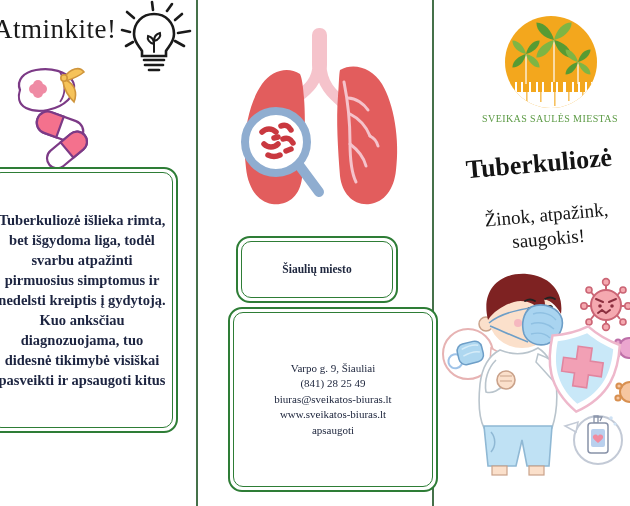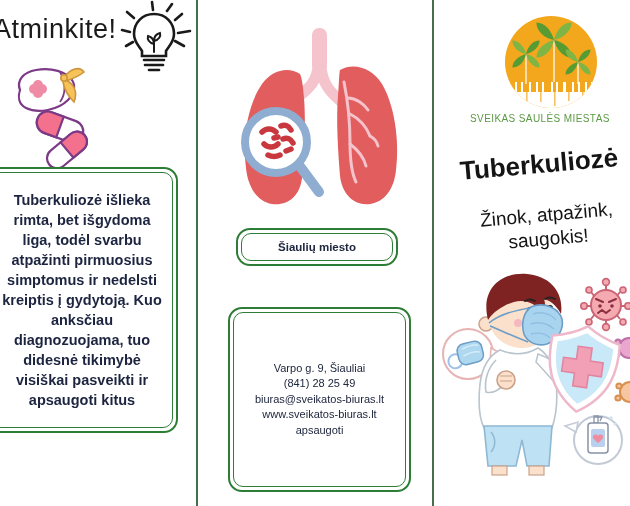--- a/index.html
+++ b/index.html
@@ -1,45 +1,45 @@
 <!DOCTYPE html>
 <html><head>
 <meta charset="utf-8">
 <style>
   html,body{margin:0;padding:0;}
   .page{position:relative;width:630px;height:506px;background:#ffffff;overflow:hidden;
-        font-family:Liberation Sans, sans-serif;color:#20283f;}
+        font-family:Liberation Serif, serif;color:#20283f;}
   .divider{position:absolute;top:0;width:2px;height:506px;background:#45714a;}
   .d1{left:196px;} .d2{left:432px;}
 
   
   .greenbox{position:absolute;border:2.5px solid #2e7d36;border-radius:14px;padding:3px;
             background:#fff;box-sizing:border-box;}
   .greenbox .inner{border:1.3px solid #2e7d36;border-radius:10px;width:100%;height:100%;
             box-sizing:border-box;display:flex;flex-direction:column;align-items:center;justify-content:center;
             text-align:center;}
 
   
   .heading{position:absolute;left:-7px;top:14px;margin:0;font-size:27px;font-weight:normal;
            color:#1a1a1a;letter-spacing:.5px;}
   .bulb{position:absolute;left:112px;top:0px;}
   .pills{position:absolute;left:8px;top:62px;}
   .infobox{left:-14px;top:167px;width:192px;height:266px;}
   .infobox p{margin:0;padding:4px 6px;font-size:14.5px;font-weight:bold;line-height:1.38;color:#1c2440;}
 
   
   .lungs{position:absolute;left:236px;top:22px;}
-  .orgbox{left:236px;top:228px;width:162px;height:38px;}
+  .orgbox{left:236px;top:236px;width:162px;height:67px;}
   .orgbox .line{font-size:11.5px;font-weight:600;line-height:1.25;white-space:nowrap;color:#20283f;}
-  .contactbox{left:228px;top:307px;width:183px;height:185px;}
+  .contactbox{left:228px;top:307px;width:210px;height:185px;}
   .contactbox .line{font-size:11px;line-height:1.4;white-space:nowrap;color:#20283f;}
 
   
   .logo{position:absolute;left:496px;top:12px;}
-  .logo-text{position:absolute;left:470px;top:113px;width:160px;
+  .logo-text{position:absolute;left:470px;top:113px;width:160px;text-align:center;
              font-size:10px;letter-spacing:.4px;color:#5b9a44;white-space:nowrap;}
   .title{position:absolute;left:450px;top:149px;width:178px;text-align:center;font-size:26px;
          font-weight:bold;color:#141414;white-space:nowrap;transform:rotate(-5deg);}
   .subtitle{position:absolute;left:460px;top:203px;width:175px;text-align:center;font-size:19px;
          color:#141414;line-height:1.25;transform:rotate(-5deg);}
   .boy{position:absolute;left:430px;top:268px;}
 </style>
 </head>
 <body>
 

